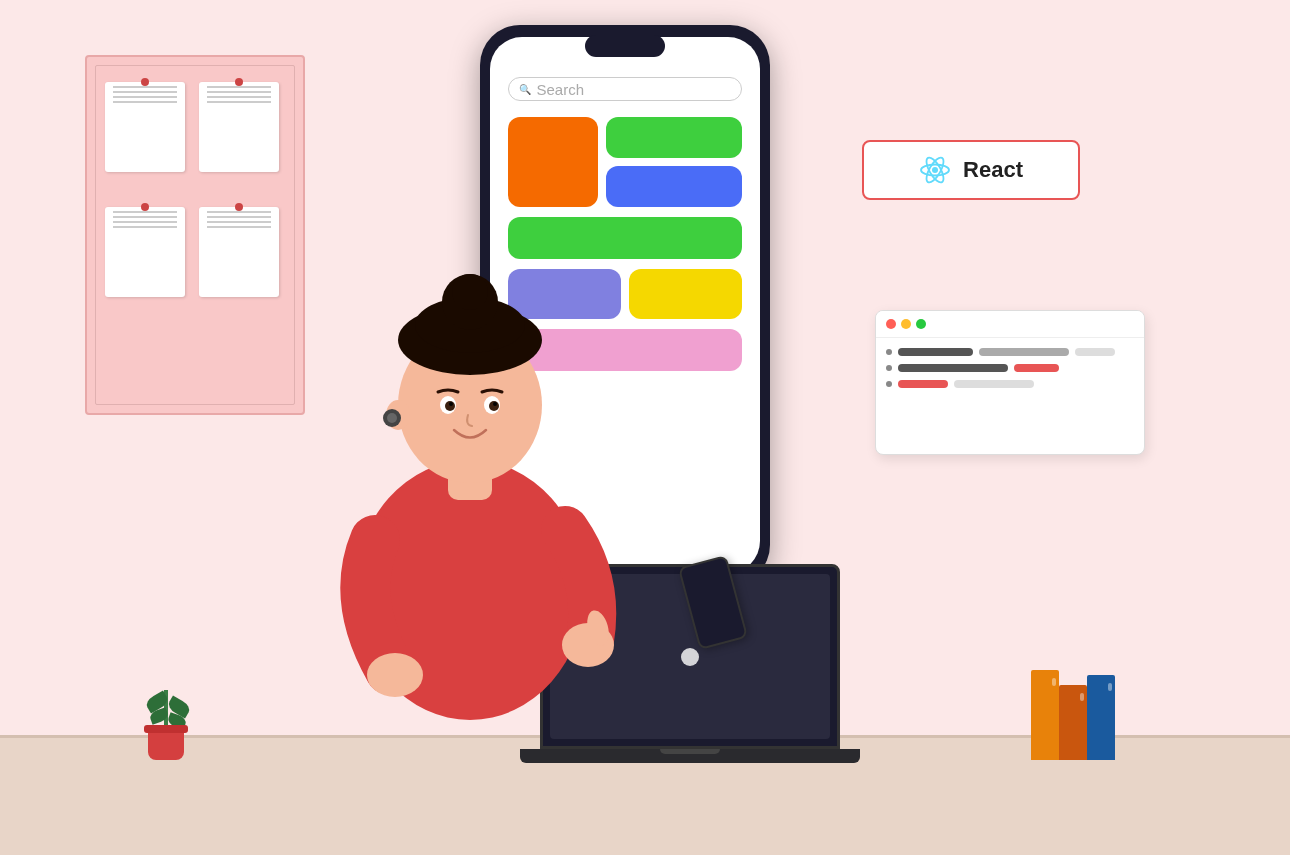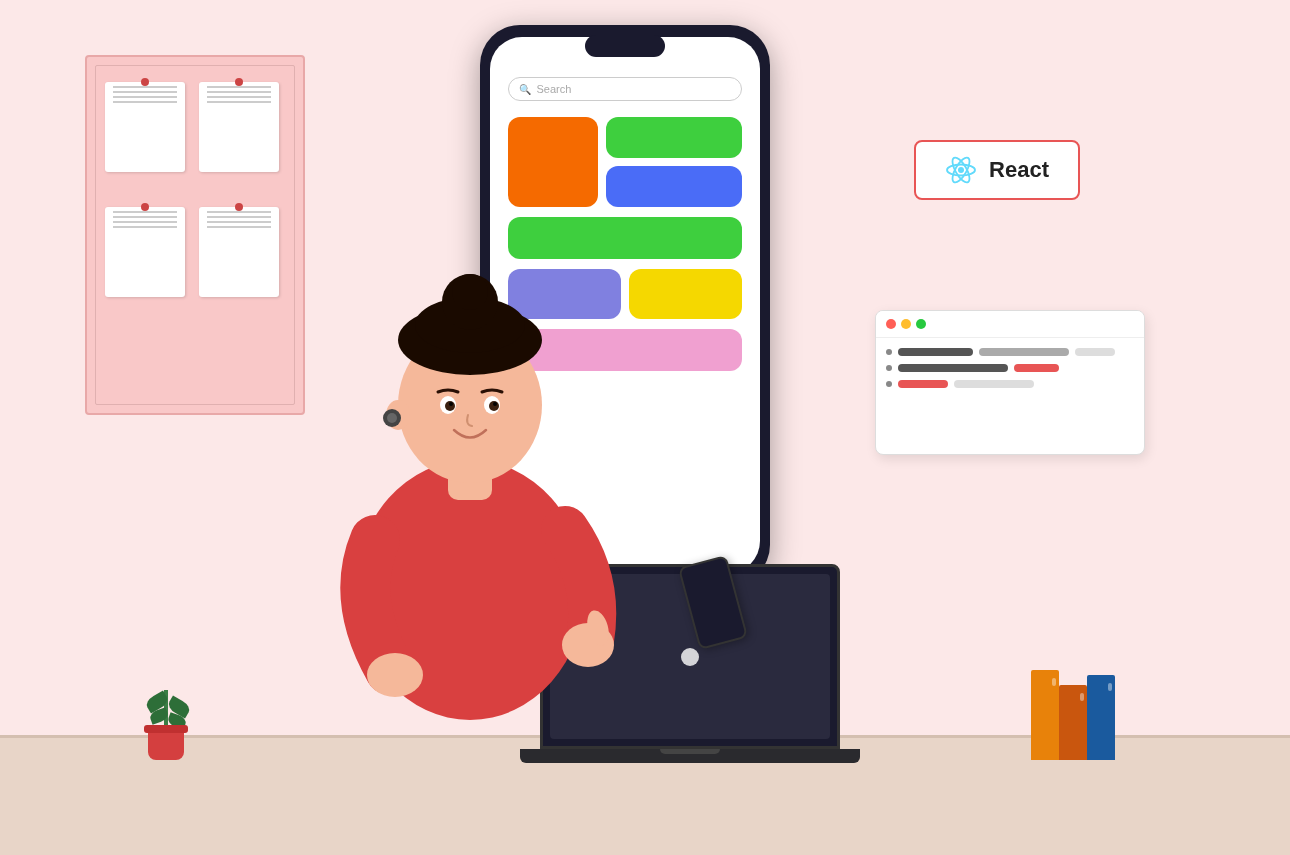--- a/index.html
+++ b/index.html
@@ -139,21 +139,21 @@
     .cell-purple { background: #8080e0; flex: 1; height: 50px; }
     .cell-yellow { background: #f5d800; flex: 1; height: 50px; }
     
     .cell-pink { background: #f0a0d0; width: 100%; height: 42px; border-radius: 12px; }
 
     
     .react-badge {
       position: absolute;
       top: 140px;
       right: 210px;
-      width: 166px;
+      width: 218px;
       height: 60px;
       background: white;
       border: 2px solid #e85555;
       border-radius: 8px;
       display: flex;
       align-items: center;
       justify-content: center;
       gap: 12px;
     }
     .react-atom {
@@ -358,21 +358,21 @@
   </div>
 </div>
 
 <div class="phone">
   <div class="phone-body"></div>
   <div class="phone-notch"></div>
   <div class="phone-screen">
 
     <div class="search-bar">
       <span style="margin-right:5px;color:#bbb;font-size:10px;">🔍</span>
-      <span style="font-size:11px;color:#aaa;">Search</span>
+      <span style="font-size:15px;color:#aaa;">Search</span>
     </div>
 
     <div class="grid-row">
       <div class="grid-cell cell-orange"></div>
       <div class="green-col">
         <div class="grid-cell cell-green-sm"></div>
         <div class="grid-cell cell-blue-sm"></div>
       </div>
     </div>
 

